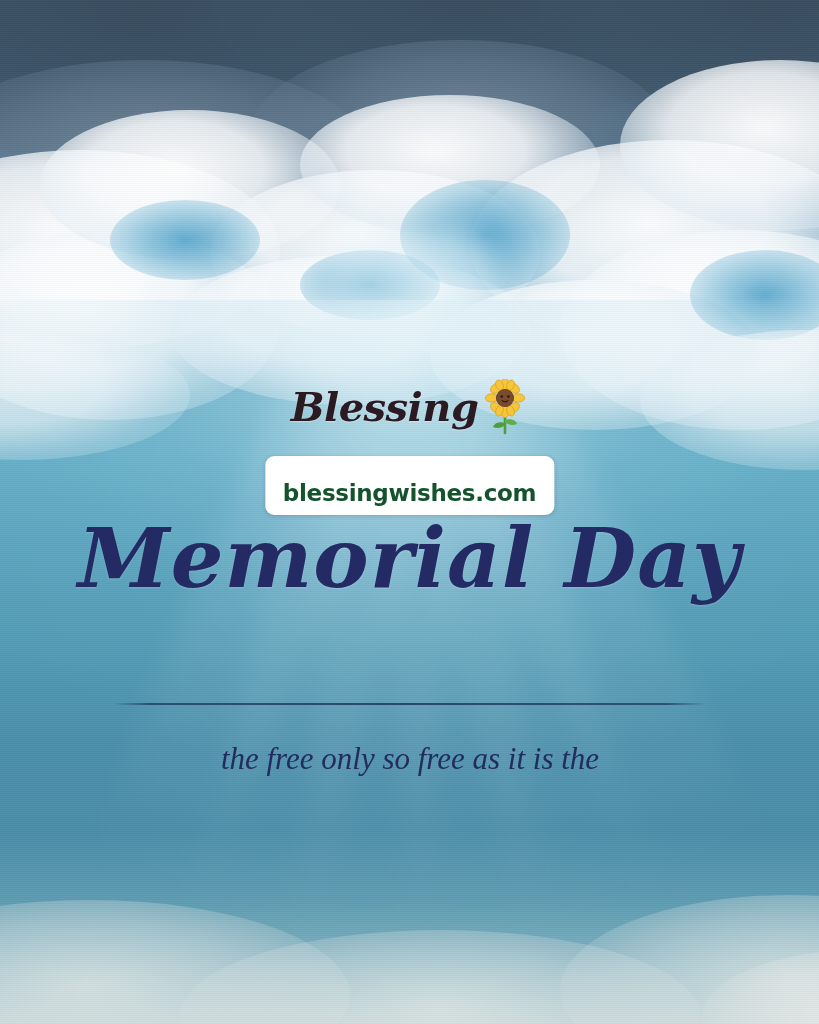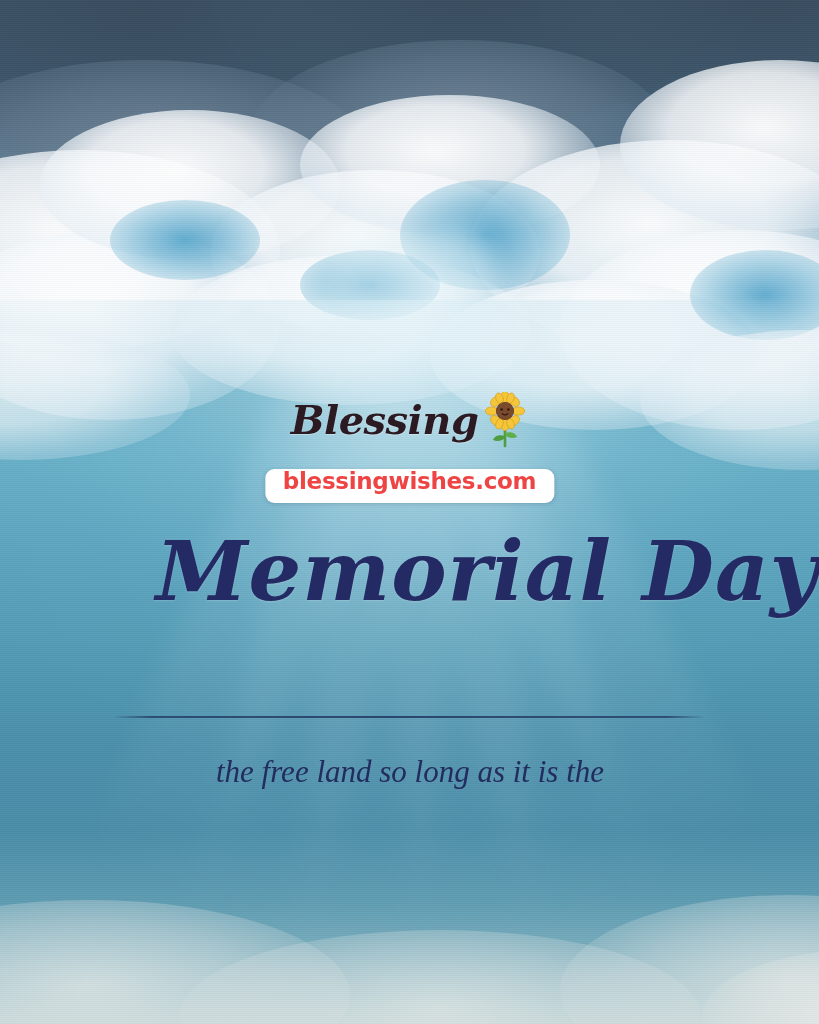--- a/index.html
+++ b/index.html
@@ -125,21 +125,20 @@
     opacity: 0.05;
     background-image:
       repeating-linear-gradient(0deg, rgba(0,0,0,0.5) 0 1px, rgba(255,255,255,0.5) 1px 2px);
   }
 
   
   .content {
     position: absolute;
     inset: 0;
     z-index: 20;
-    margin-top: 13px;
   }
 
   .logo-row {
     position: absolute;
     top: 378px;
     left: 0;
     right: 0;
     display: flex;
     align-items: center;
     justify-content: center;
@@ -164,37 +163,37 @@
     flex: 0 0 auto;
   }
 
   .url-badge {
     position: absolute;
     top: 456px;
     left: 50%;
     transform: translateX(-50%);
     background: #ffffff;
     border-radius: 9px;
-    padding: 1px 18px 10px 18px;
+    padding: 26px 18px 10px 18px;
     font-family: "DejaVu Sans", sans-serif;
     font-weight: 700;
     font-size: 23px;
-    color: #ef4444;
+    color: #14532d;
     letter-spacing: -0.3px;
     line-height: 1;
     box-shadow: 0 1px 4px rgba(20,40,60,0.18);
     white-space: nowrap;
   }
 
   .title {
     position: absolute;
     top: 512px;
     left: 0;
     right: 0;
-    text-align: right;
+    text-align: center;
     font-family: "DejaVu Serif", serif;
     font-style: italic;
     font-weight: 700;
     font-size: 83px;
     line-height: 1.12;
     color: #232a64;
     letter-spacing: 1px;
     text-shadow: 0 1px 2px rgba(255,255,255,0.18);
   }
 
@@ -327,17 +326,17 @@
     </div>
 
     <div class="url-badge">blessingwishes.com</div>
 
     <div class="title">Memorial Day</div>
 
 
     <div class="divider"></div>
 
     <div class="quote">
-      <span class="quote-line">the free land so long as it is the</span>
+      <span class="quote-line">the free only so free as it is the</span>
     </div>
 
   </div>
 </div>
 
 </body></html>

